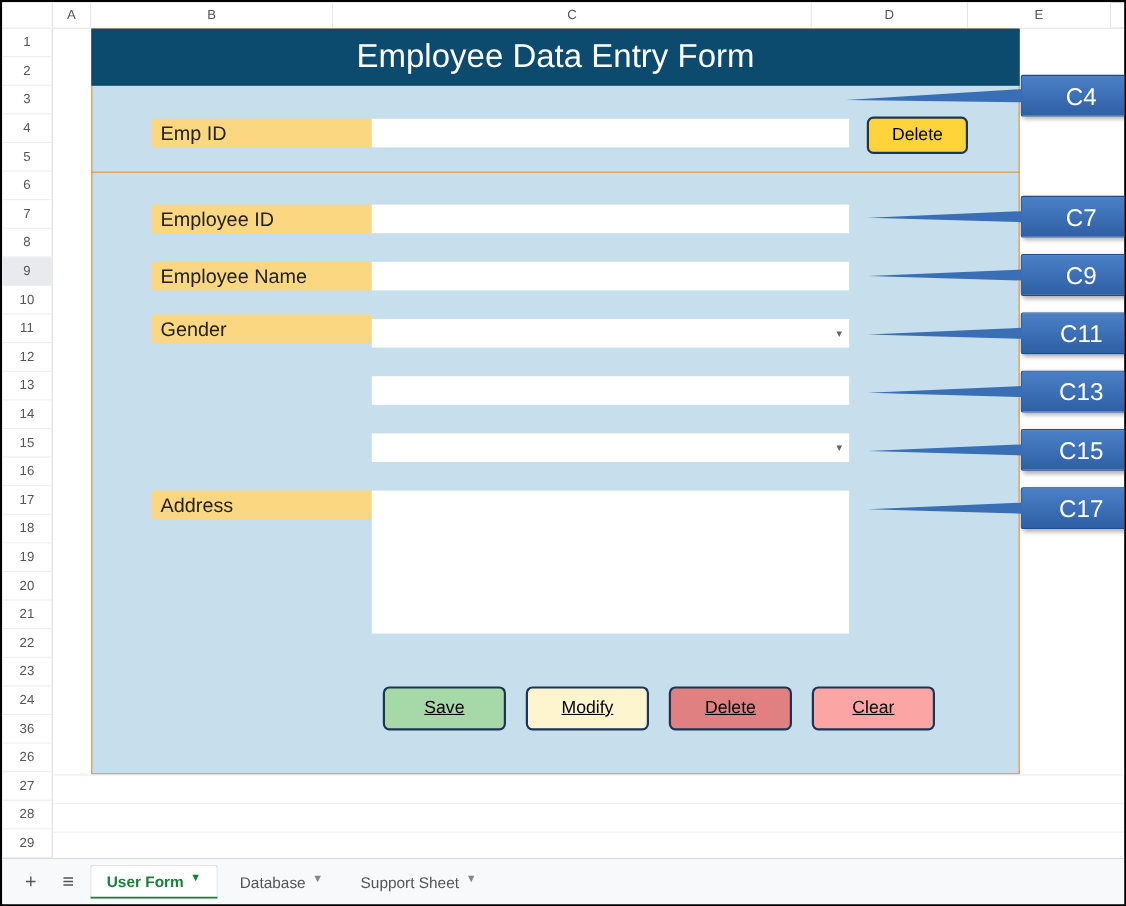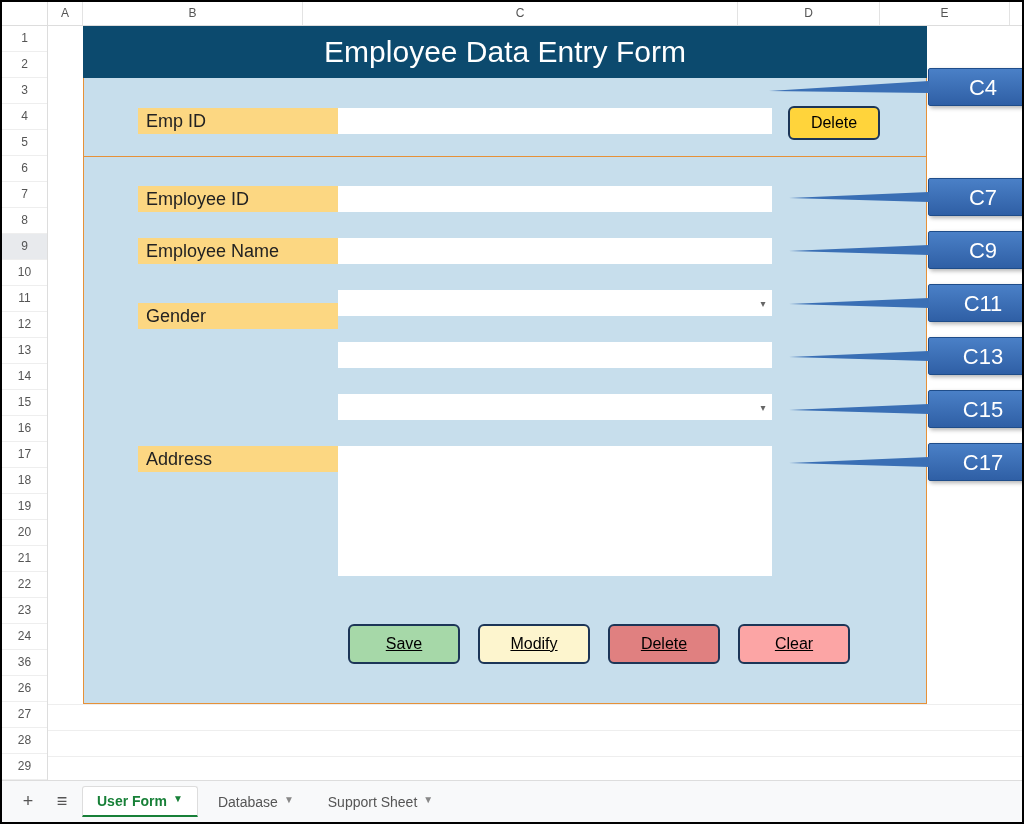--- a/index.html
+++ b/index.html
@@ -125,21 +125,21 @@
     <div class="btn-search">Delete</div>
 
     <div class="divider"></div>
 
     <div class="label" style="top:160px;">Employee ID</div>
     <div class="field" style="top:160px;"></div>
 
     <div class="label" style="top:212px;">Employee Name</div>
     <div class="field" style="top:212px;"></div>
 
-    <div class="label" style="top:277px;">Gender</div>
+    <div class="label" style="top:260px;">Gender</div>
     <div class="field" style="top:264px;"></div>
     <div class="dd-arrow" style="top:264px;">▾</div>
 
     <div class="field" style="top:316px;"></div>
 
     <div class="field" style="top:368px;"></div>
     <div class="dd-arrow" style="top:368px;">▾</div>
 
     <div class="label" style="top:420px;">Address</div>
     <div class="field tall" style="top:420px;"></div>

